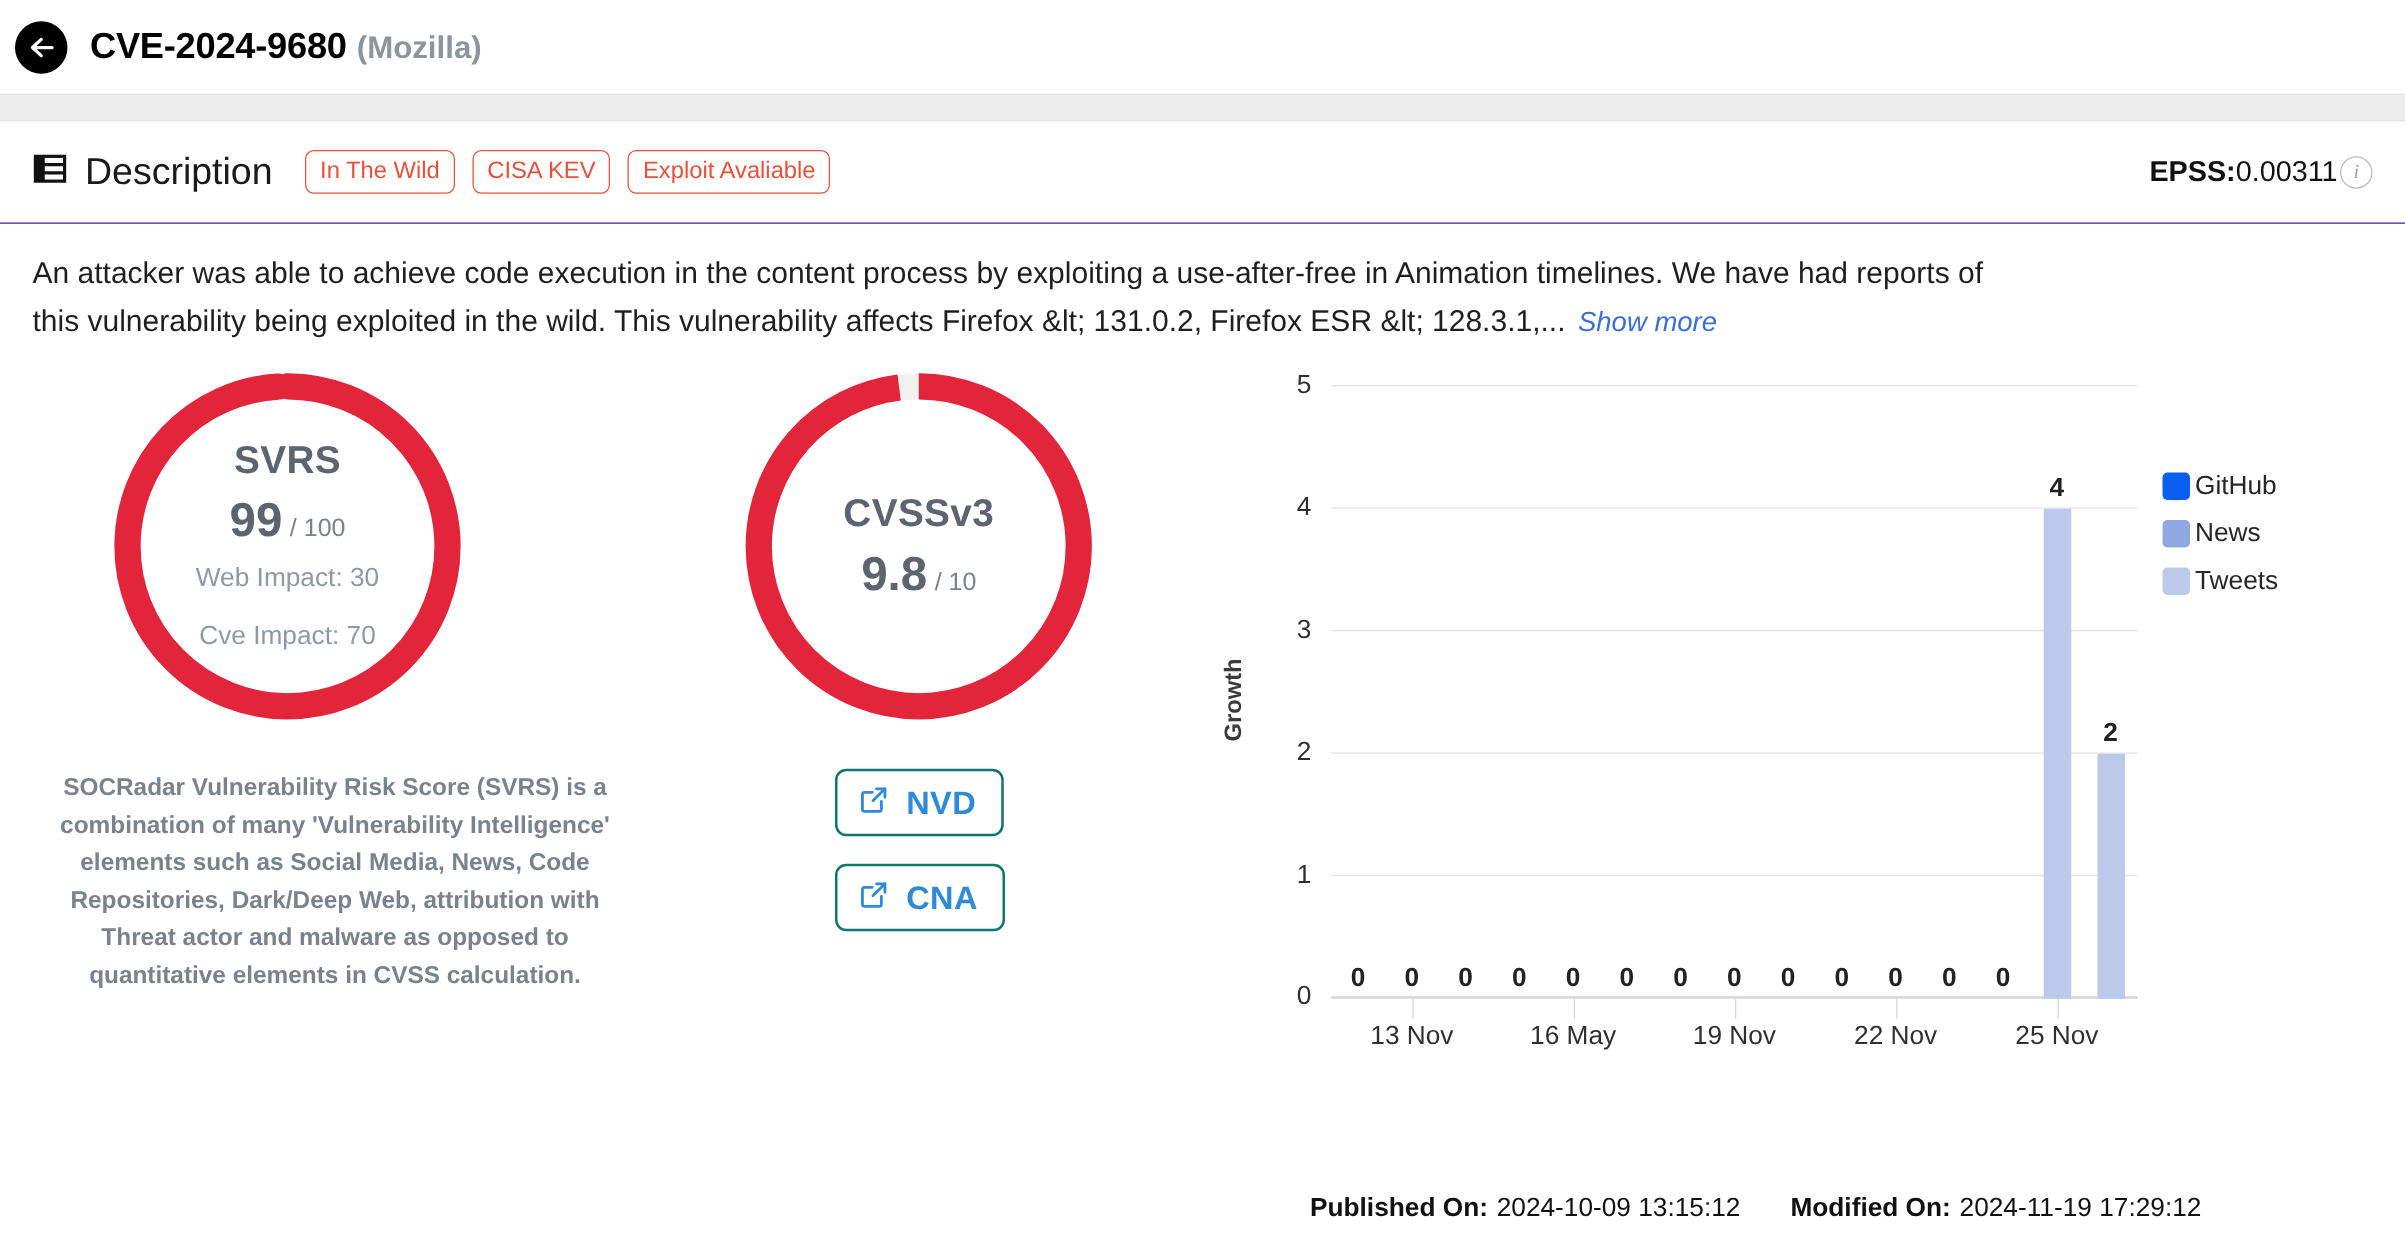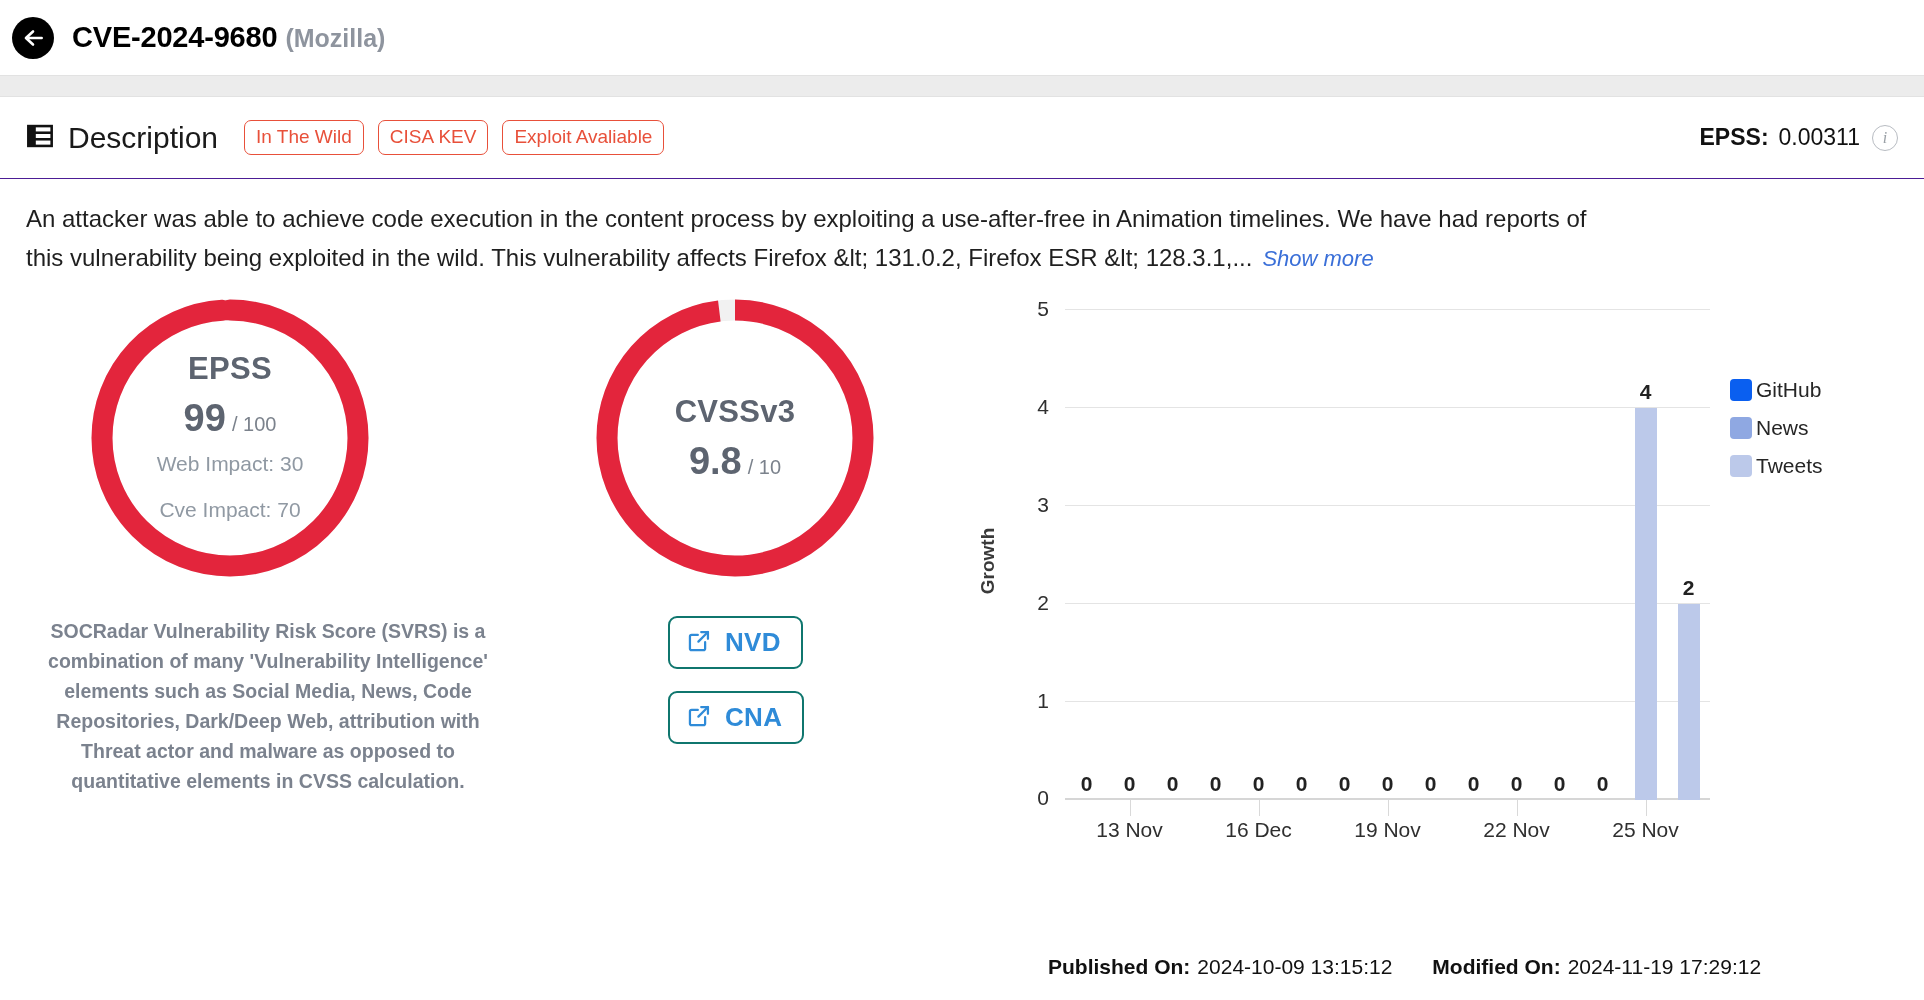--- a/index.html
+++ b/index.html
@@ -72,21 +72,20 @@
     font-size: 19px;
     padding: 5px 11px 6px 11px;
     white-space: nowrap;
     cursor: pointer;
     background: #fff;
   }
   .desc-right {
     margin-left: auto;
     display: flex;
     align-items: center;
-    gap: 10px;
   }
   .epss-label { font-size: 23px; font-weight: bold; color: #111; }
   .epss-value { font-size: 23px; color: #111; }
   .info-icon {
     width: 26px; height: 26px;
     border-radius: 50%;
     border: 1.6px solid #b8bcc2;
     color: #9aa0a6;
     font-size: 16px;
     font-family: "Liberation Serif", serif;
@@ -394,21 +393,21 @@
 
 <div class="content">
 
   <div class="gauge-col">
     <div class="gauge-wrap svrs">
       <svg width="300" height="300" viewBox="0 0 300 300">
         <circle cx="150" cy="150" r="128" fill="none" stroke="#f1f1f1" stroke-width="21"></circle>
         <circle id="svrs-arc" cx="150" cy="150" r="128" fill="none" stroke="#e3253c" stroke-width="21" stroke-linecap="round" transform="rotate(-90 150 150)" stroke-dasharray="796.2052421257972 804.247719318987"></circle>
       </svg>
       <div class="gauge-inner">
-        <div class="gauge-name">EPSS</div>
+        <div class="gauge-name">SVRS</div>
         <div class="gauge-score-row">
           <span class="gauge-score">99</span>
           <span class="gauge-max">/ 100</span>
         </div>
         <div class="gauge-sub">Web Impact: 30</div>
         <div class="gauge-sub" style="margin-top:16px">Cve Impact: 70</div>
       </div>
     </div>
     <div class="svrs-note">SOCRadar Vulnerability Risk Score (SVRS) is a combination of many 'Vulnerability Intelligence' elements such as Social Media, News, Code Repositories, Dark/Deep Web, attribution with Threat actor and malware as opposed to quantitative elements in CVSS calculation.</div>
   </div>
@@ -526,21 +525,21 @@
         </div>
       <div class="xtick-marks" id="xtick-marks">
           <div class="xtick-mark" style="left: 10%;"></div>
           <div class="xtick-mark" style="left: 30%;"></div>
           <div class="xtick-mark" style="left: 50%;"></div>
           <div class="xtick-mark" style="left: 70%;"></div>
           <div class="xtick-mark" style="left: 90%;"></div>
         </div>
       <div class="xlabels" id="xlabels">
           <div class="xlabel" style="left: 10%;">13 Nov</div>
-          <div class="xlabel" style="left: 30%;">16 Dec</div>
+          <div class="xlabel" style="left: 30%;">16 May</div>
           <div class="xlabel" style="left: 50%;">19 Nov</div>
           <div class="xlabel" style="left: 70%;">22 Nov</div>
           <div class="xlabel" style="left: 90%;">25 Nov</div>
         </div>
     </div>
     <div class="legend" id="legend">
         <div class="legend-item">
           <span class="legend-swatch" style="background: rgb(10, 95, 240);"></span>
           <span class="legend-label">GitHub</span>
         </div>

